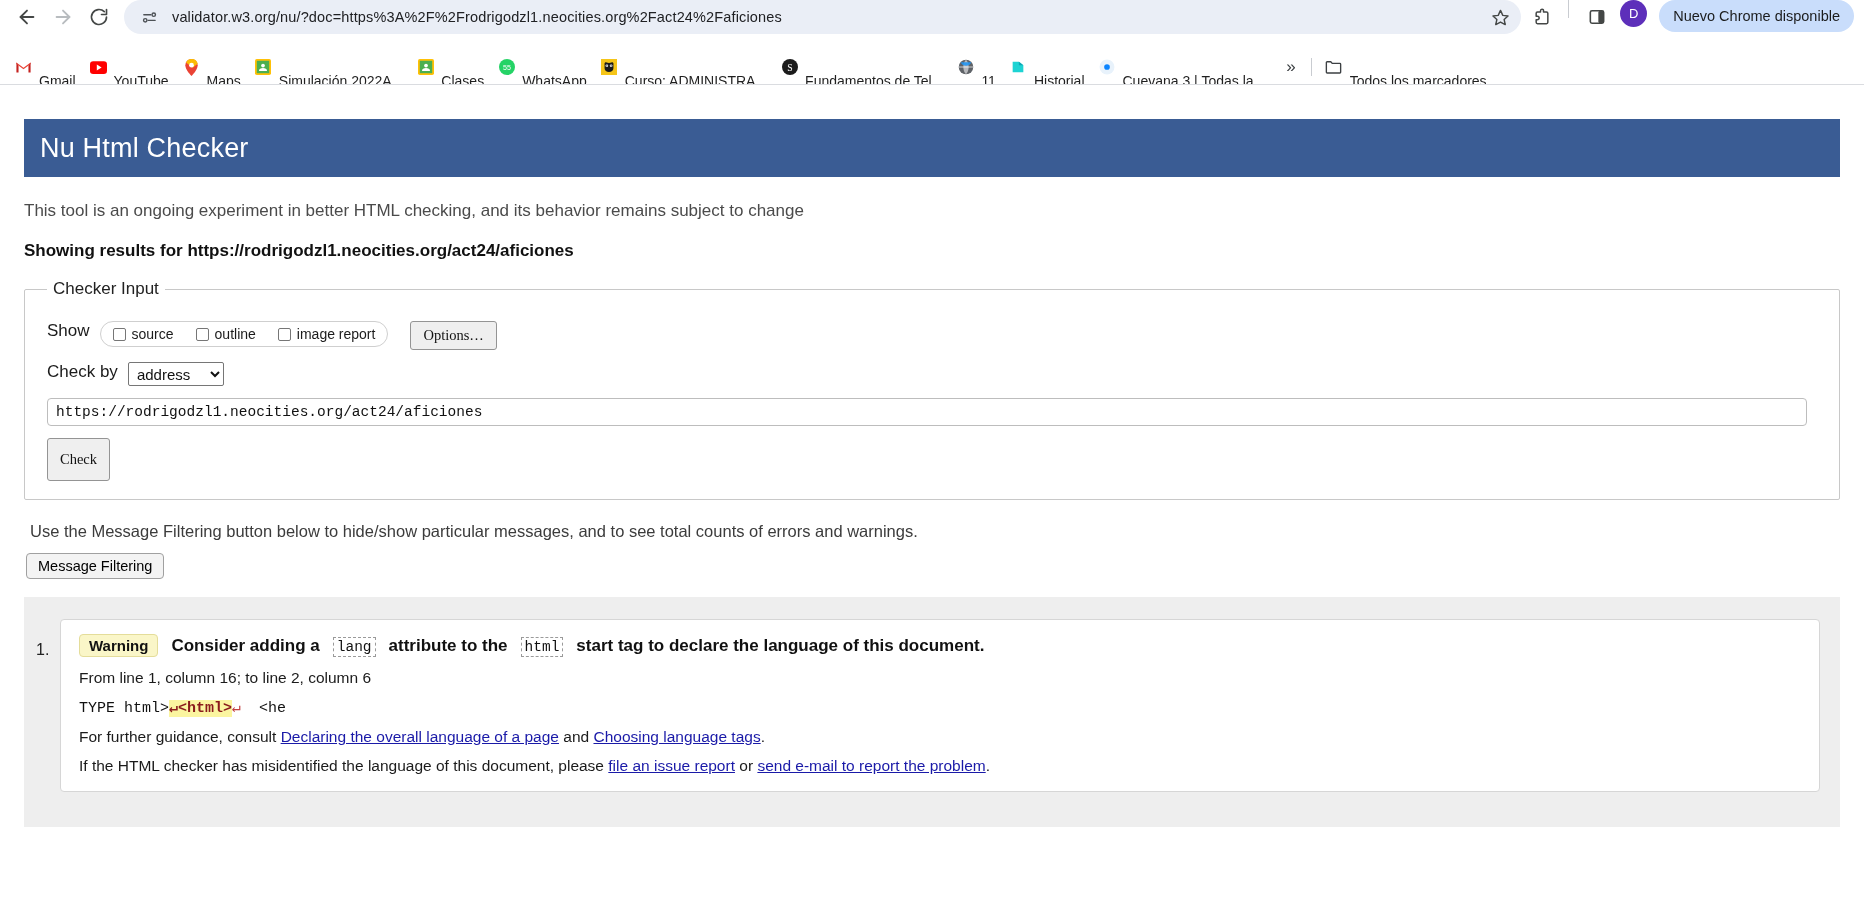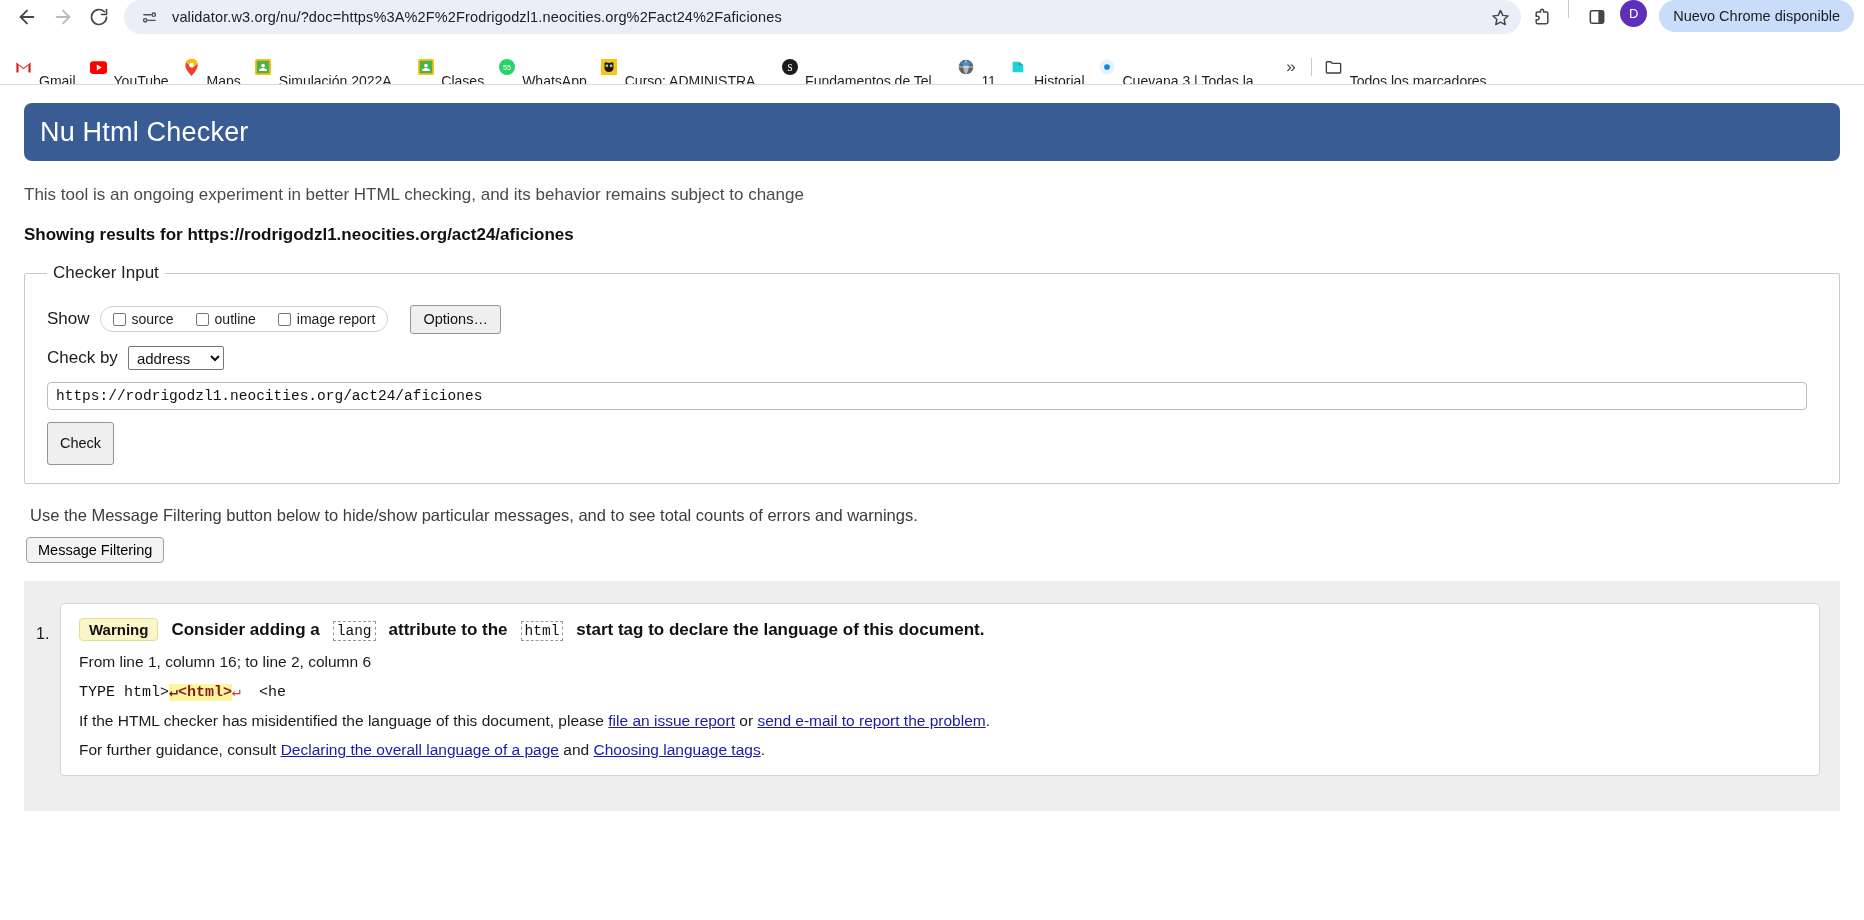--- a/index.html
+++ b/index.html
@@ -142,26 +142,26 @@
     width: 100%;
     height: 836px;
     overflow: hidden;
     background: #ffffff;
     padding: 0;
     position: relative;
   }
 
   #app-header {
     background: #3a5c94;
-    border-radius: 8px;
+    border-radius: 0;
     height: 58px;
     display: flex;
     align-items: center;
     padding: 0 16px;
-    margin: 0 24px 0 24px;
+    margin: 16px 24px 0 24px;
   }
   #app-title {
     color: #ffffff;
     font-size: 27px;
     font-weight: normal;
     letter-spacing: 0.2px;
   }
 
   #tagline {
     margin: 24px 24px 0 24px;
@@ -180,21 +180,21 @@
     border: 1px solid #c8c8c8;
     border-radius: 2px;
     padding: 10px 22px 18px 22px;
   }
   fieldset#checker-input > legend {
     font-size: 17px;
     color: #222222;
     padding: 0 6px;
   }
 
-  .form-row { display: flex; align-items: center; margin-top: 12px; }
+  .form-row { display: flex; margin-top: 12px; }
   .form-label { font-size: 17px; color: #1b1b1b; margin-right: 10px; }
 
   #show-group {
     border: 1px solid #cfcfcf;
     border-radius: 14px;
     height: 26px;
     display: flex;
     align-items: center;
     padding: 0 12px;
     gap: 22px;
@@ -203,21 +203,21 @@
   .cb {
     width: 13px; height: 13px;
     border: 1px solid #767676;
     border-radius: 2px;
     background: #ffffff;
     flex: none;
   }
   .cb-label { font-size: 14px; color: #1b1b1b; }
 
   .btn {
-    font-family: Liberation Sans, sans-serif;
+    font-family: Liberation Serif, serif;
     font-size: 14.5px;
     background: #efefef;
     border: 1px solid #949494;
     border-radius: 3px;
     padding: 3px 10px;
     color: #111111;
     line-height: 1.3;
   }
   #options-button { margin-left: 22px; padding: 4px 12px; }
 
@@ -623,30 +623,30 @@
             <span>attribute to the</span>
             <code class="inline-code">html</code>
             <span>start tag to declare the language of this document.</span>
           </div>
 
           <div class="msg-location">From line 1, column 16; to line 2, column 6</div>
 
           <div class="code-extract"><span>TYPE html&gt;</span><span class="hl">↵&lt;html&gt;</span><span class="cr">↵</span><span>  &lt;he</span></div>
 
           <div class="msg-line">
+            <span>For further guidance, consult</span>
+            <a href="#">Declaring the overall language of a page</a>
+            <span>and</span>
+            <a href="#">Choosing language tags</a><span>.</span>
+          </div>
+
+          <div class="msg-line">
             <span>If the HTML checker has misidentified the language of this document, please</span>
             <a href="#">file an issue report</a>
             <span>or</span>
             <a href="#">send e-mail to report the problem</a><span>.</span>
           </div>
 
-          <div class="msg-line">
-            <span>For further guidance, consult</span>
-            <a href="#">Declaring the overall language of a page</a>
-            <span>and</span>
-            <a href="#">Choosing language tags</a><span>.</span>
-          </div>
-
         </div>
       </li>
     </ol>
   </div>
 </div>
 
 </body></html>

